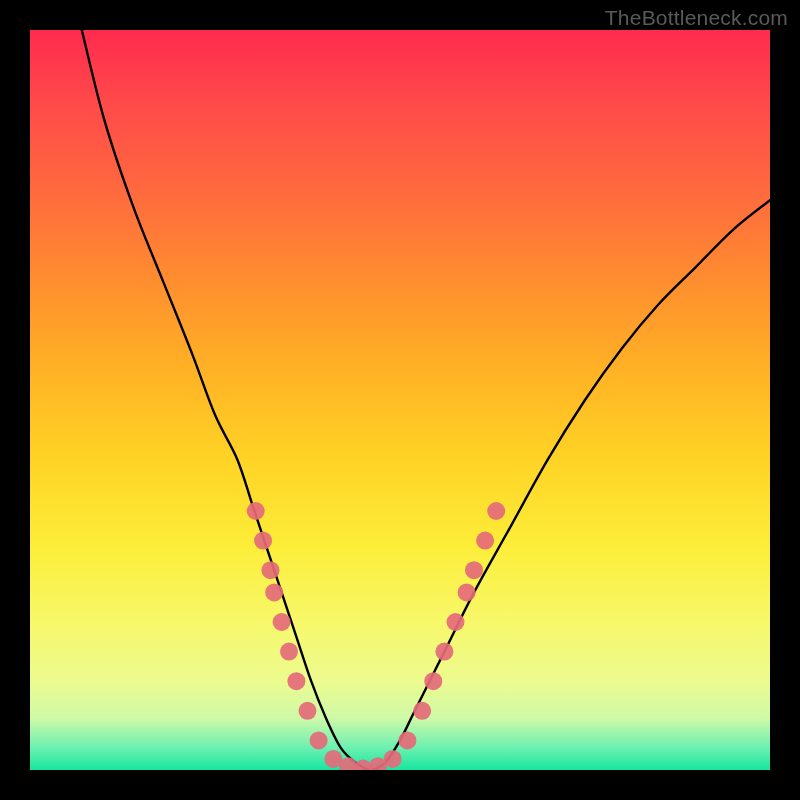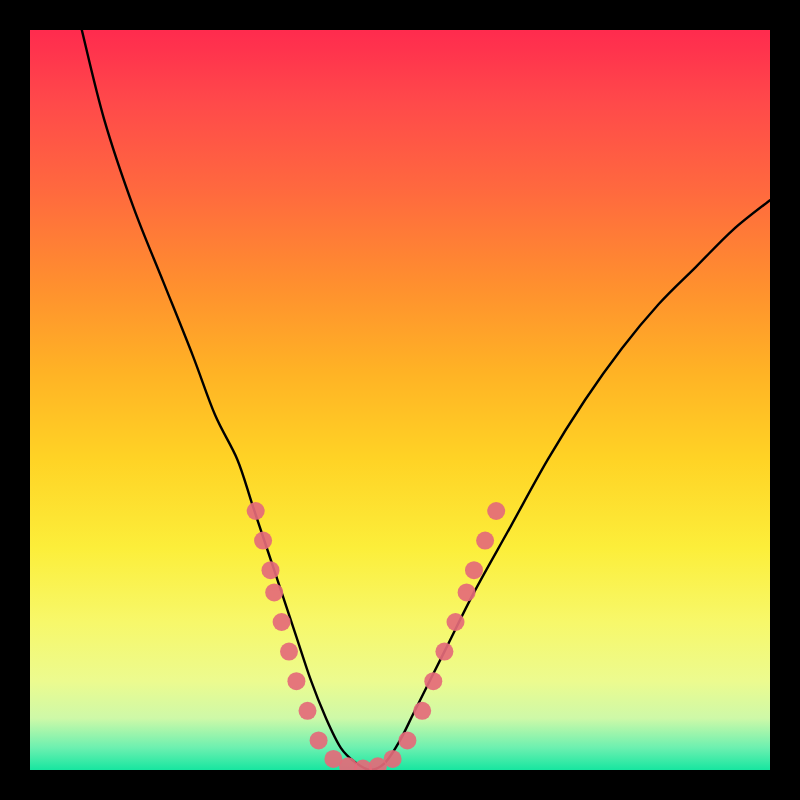--- a/index.html
+++ b/index.html
@@ -56,20 +56,21 @@
     top: 0;
     width: 740px;
     height: 740px;
   }
 </style>
 </head>
 <body>
 
 <div class="frame">
 
+  <div class="watermark">TheBottleneck.com</div>
 
   <div class="plot">
     <svg class="curve" viewBox="0 0 740 740" preserveAspectRatio="none">
       <g>
         <path id="curve-path" fill="none" stroke="#000000" stroke-width="2.4" stroke-linecap="round" stroke-linejoin="round" d="M 51.8 0.0 C 55.5 14.8, 65.4 59.2, 74.0 88.8 C 82.6 118.4, 93.7 150.5, 103.6 177.6 C 113.5 204.7, 123.3 226.9, 133.2 251.6 C 143.1 276.3, 154.2 303.4, 162.8 325.6 C 171.4 347.8, 177.6 367.5, 185.0 384.8 C 192.4 402.1, 201.0 414.4, 207.2 429.2 C 213.4 444.0, 217.1 458.8, 222.0 473.6 C 226.9 488.4, 231.9 503.2, 236.8 518.0 C 241.7 532.8, 246.7 547.6, 251.6 562.4 C 256.5 577.2, 261.5 592.0, 266.4 606.8 C 271.3 621.6, 276.3 637.6, 281.2 651.2 C 286.1 664.8, 291.1 677.1, 296.0 688.2 C 300.9 699.3, 305.9 710.4, 310.8 717.8 C 315.7 725.2, 320.7 728.9, 325.6 732.6 C 330.5 736.3, 335.5 740.0, 340.4 740.0 C 345.3 740.0, 350.3 737.5, 355.2 732.6 C 360.1 727.7, 365.1 719.0, 370.0 710.4 C 374.9 701.8, 377.4 695.6, 384.8 680.8 C 392.2 666.0, 404.5 641.3, 414.4 621.6 C 424.3 601.9, 432.9 583.4, 444.0 562.4 C 455.1 541.4, 468.7 518.0, 481.0 495.8 C 493.3 473.6, 505.7 450.2, 518.0 429.2 C 530.3 408.2, 542.7 388.5, 555.0 370.0 C 567.3 351.5, 579.7 334.2, 592.0 318.2 C 604.3 302.2, 616.7 287.4, 629.0 273.8 C 641.3 260.2, 653.7 249.1, 666.0 236.8 C 678.3 224.5, 690.7 210.9, 703.0 199.8 C 715.3 188.7, 733.8 175.1, 740.0 170.2"></path>
       </g>
       <g id="markers">
           <circle cx="225.7" cy="481.0" r="9" fill="#e46a7a" fill-opacity="0.92"></circle>
           <circle cx="233.1" cy="510.6" r="9" fill="#e46a7a" fill-opacity="0.92"></circle>
           <circle cx="240.5" cy="540.2" r="9" fill="#e46a7a" fill-opacity="0.92"></circle>

